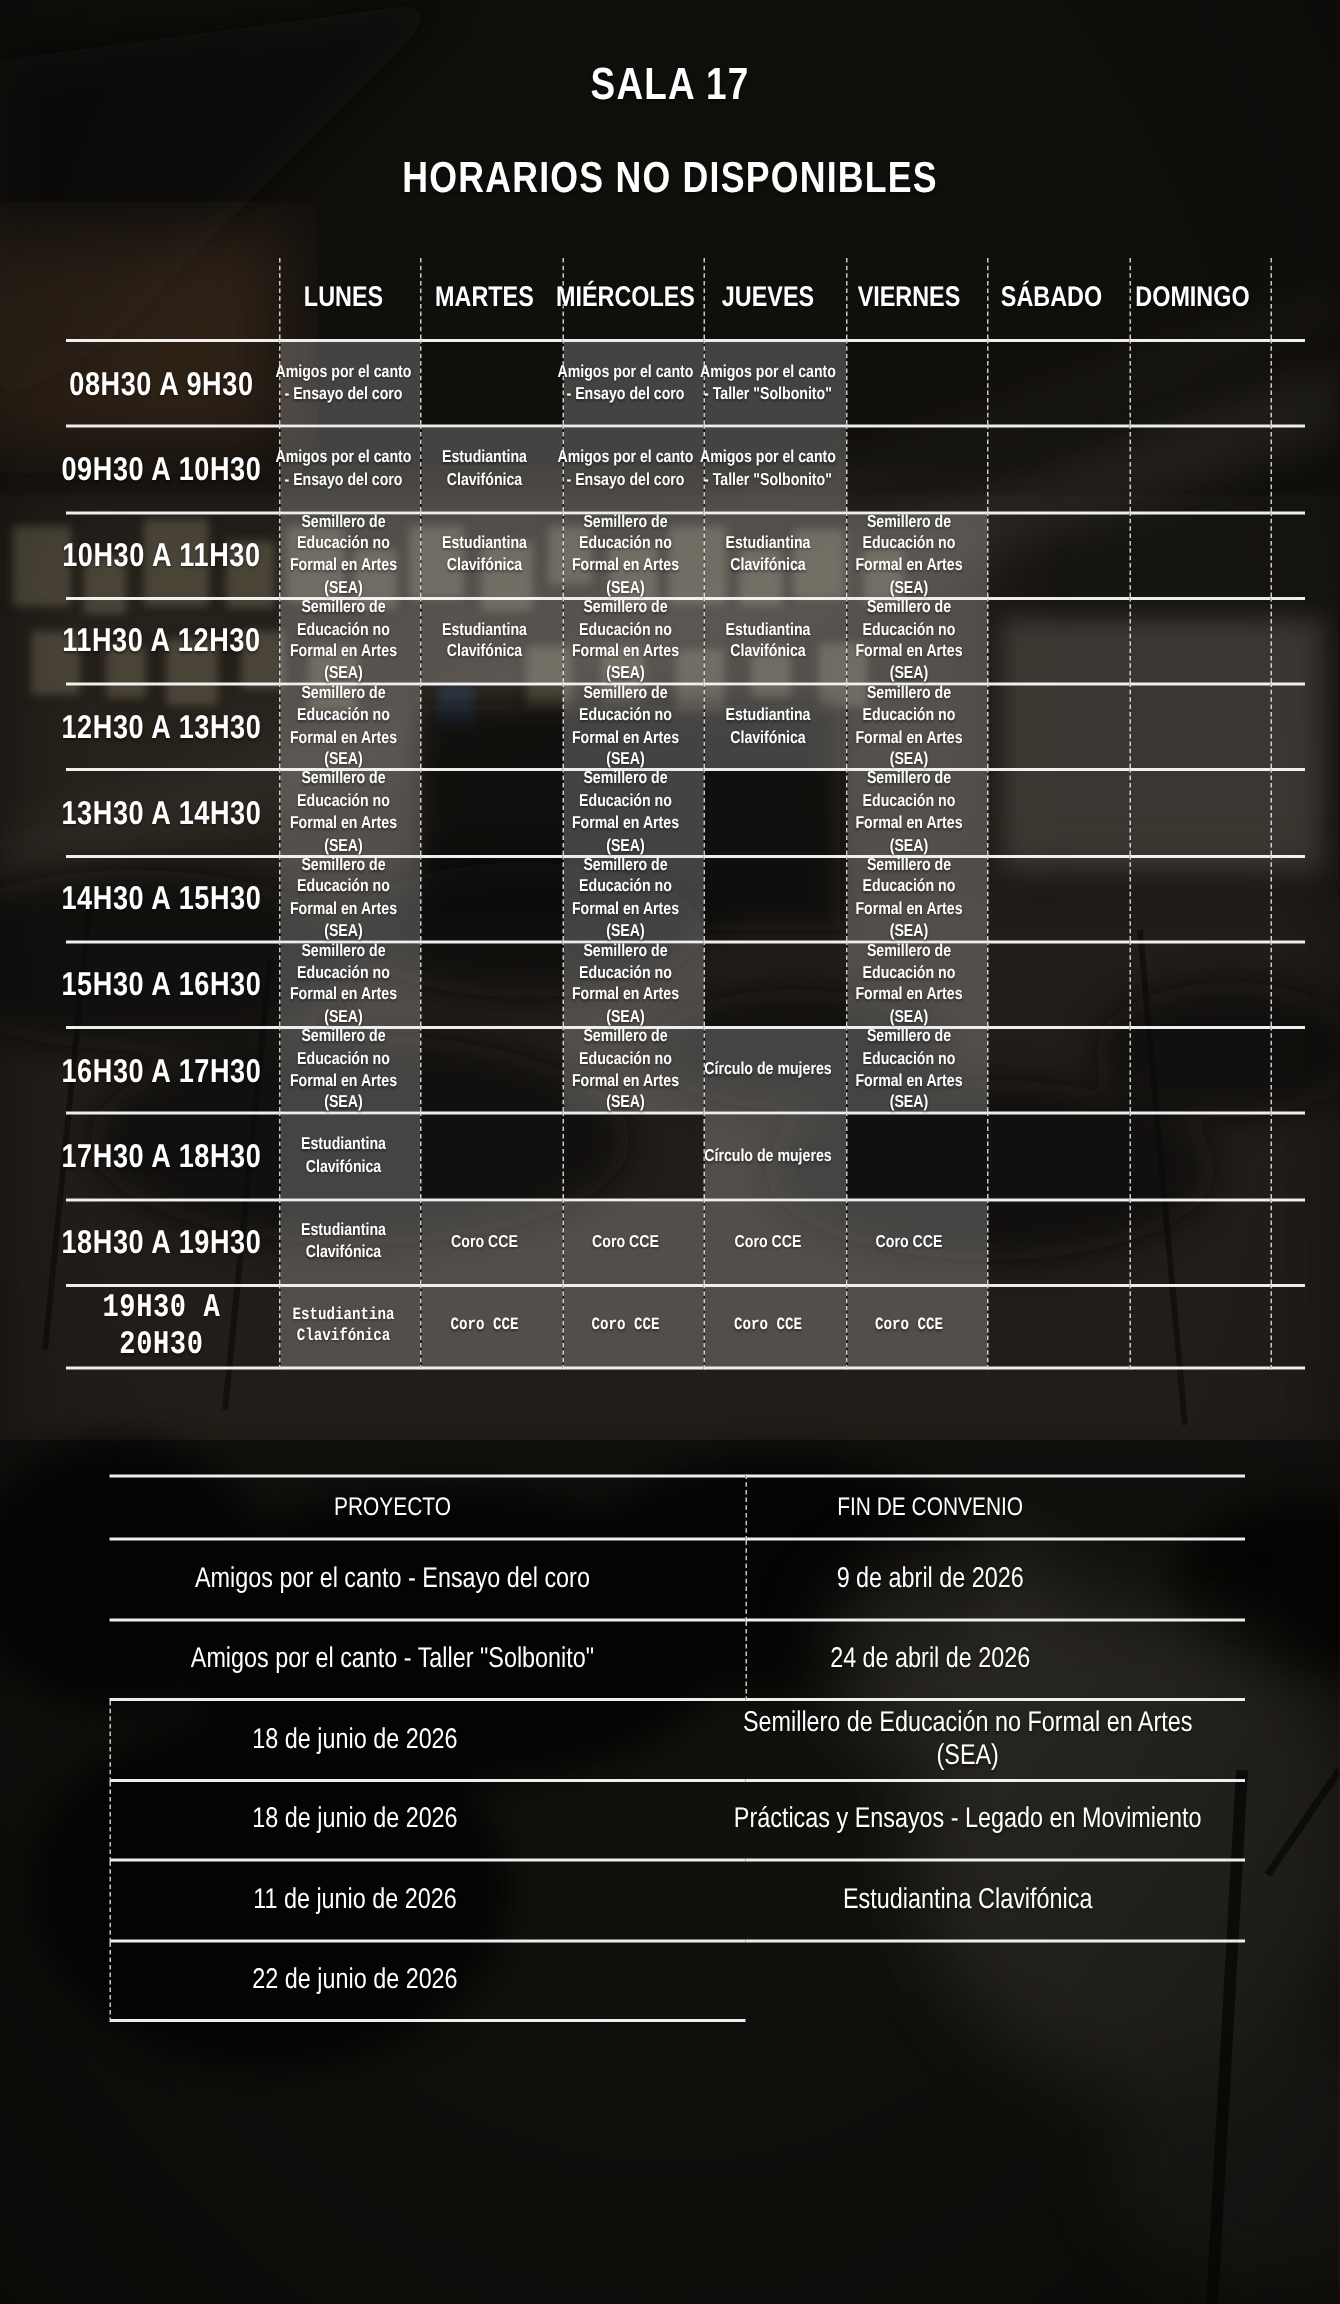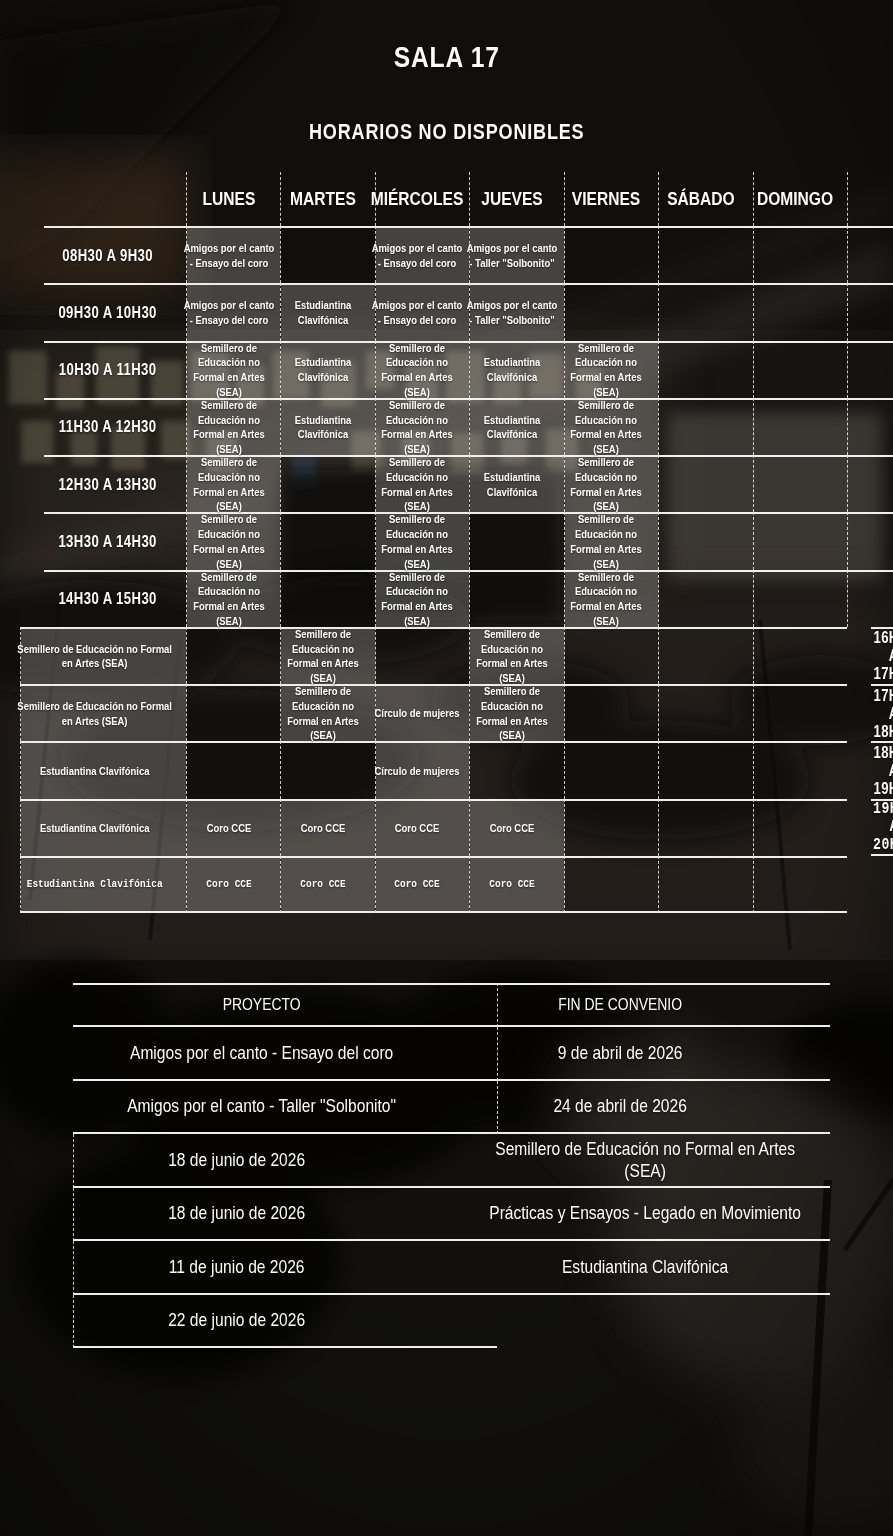--- a/index.html
+++ b/index.html
@@ -9,37 +9,37 @@
     font-family:"Liberation Sans", sans-serif;
   }
   .bg{position:absolute;left:0;top:0;width:893px;height:1536px;}
   
   .cnd{display:block;width:122%;margin-left:-11%;transform:scaleX(.82);text-align:center;}
   .title,.subtitle{
     position:absolute;left:0;width:100%;margin:0;text-align:center;
     font-weight:700;letter-spacing:1px;text-shadow:0 1px 3px rgba(0,0,0,.55);
   }
   .title{top:40px;font-size:30px;}
-  .subtitle{top:103px;font-size:22px;margin-top:16px;}
+  .subtitle{top:103px;font-size:29px;}
 
   
   .sched{
     position:absolute;left:20px;top:172px;width:850px;
     display:grid;
     grid-template-columns:166px repeat(7,94.43px) 1fr;
     grid-template-rows:54px repeat(12,57.25px);
   }
   .sc{display:flex;align-items:center;justify-content:center;text-align:center;
       text-shadow:0 1px 2px rgba(0,0,0,.5);}
   .sc .cnd{flex:none;}
   .vl{border-left:1px dashed rgba(255,255,255,.78);}
   .ht{border-top:2px solid rgba(255,255,255,.93);}
   .hb{border-bottom:2px solid rgba(255,255,255,.93);font-family:Liberation Mono, monospace;}
   .dayhead{font-size:19px;font-weight:700;}
-  .time{font-size:16px;font-weight:700;letter-spacing:.5px;margin-left:24px;}
+  .time{font-size:22px;font-weight:700;letter-spacing:.5px;margin-left:24px;}
   .cell{font-size:11.5px;font-weight:700;line-height:1.28;}
   .filled{background:rgba(255,255,255,.22);background-clip:padding-box;}
 
   
   .agree{
     position:absolute;left:73px;top:983px;width:757px;
     display:grid;
     grid-template-columns:424px 1fr;
     grid-template-rows:44px repeat(6,53.5px);
   }
@@ -344,20 +344,23 @@
       <div class="sc vl cell ht filled">
         <span class="cnd">Semillero de Educación no Formal en Artes (SEA)</span>
       </div>
       <div class="sc vl cell ht">
         <span class="cnd"></span>
       </div>
       <div class="sc vl cell ht">
         <span class="cnd"></span>
       </div>
       <div class="sc vl ht"></div>
+      <div class="sc time ht">
+        <span class="cnd">15H30 A 16H30</span>
+      </div>
       <div class="sc vl cell ht filled">
         <span class="cnd">Semillero de Educación no Formal en Artes (SEA)</span>
       </div>
       <div class="sc vl cell ht">
         <span class="cnd"></span>
       </div>
       <div class="sc vl cell ht filled">
         <span class="cnd">Semillero de Educación no Formal en Artes (SEA)</span>
       </div>
       <div class="sc vl cell ht">

